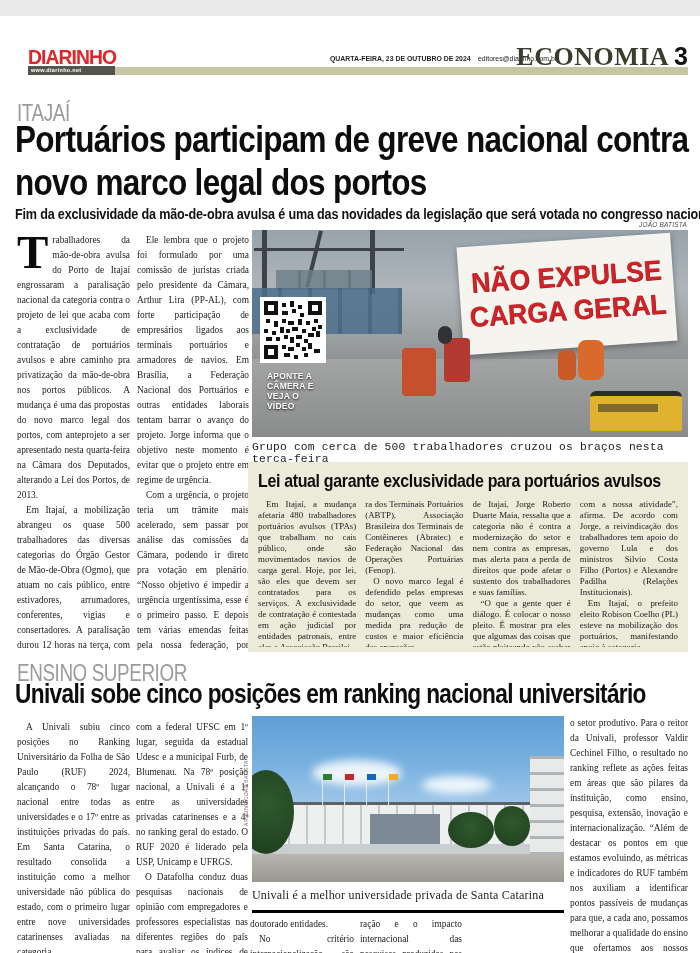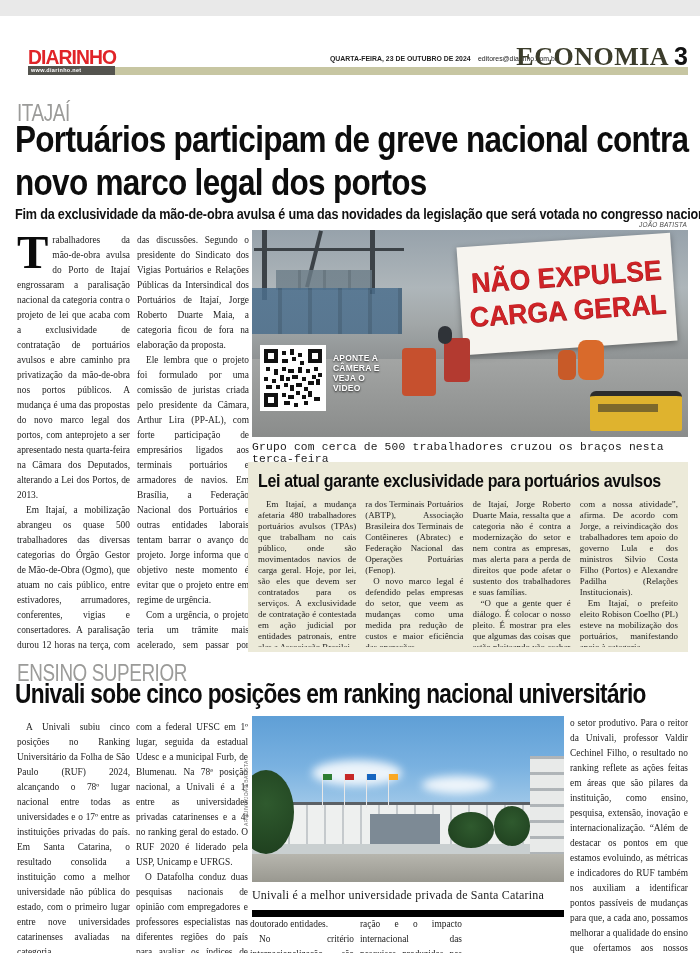--- a/index.html
+++ b/index.html
@@ -111,21 +111,21 @@
   .banner span {
     font-family:"Liberation Sans",sans-serif; font-weight:bold; font-size:28px;
     color:#cf2327; letter-spacing:0px; transform:scaleX(0.95); line-height:34px;
     text-shadow:0.5px 0.5px 0 #8e1a1d;
   }
   .bike { position:absolute; border-radius:4px; }
   .worker { position:absolute; border-radius:50%; }
   .yellow-cart { position:absolute; right:6px; bottom:6px; width:92px; height:40px;
     background:#dfb32e; border-radius:6px 6px 2px 2px; border-top:5px solid #2c2c2c; }
   .yellow-cart:after { content:""; position:absolute; left:8px; top:8px; width:60px; height:8px; background:#2c2c2c; opacity:0.55; }
-  .qr-panel { position:absolute; left:8px; bottom:26px; display:flex; align-items:flex-start; }
+  .qr-panel { position:absolute; left:8px; bottom:26px; display:flex; align-items:flex-start;flex-direction:column; }
   .qr-box { width:66px; height:66px; background:#fff; padding:4px; }
   .qr-label {
     margin-left:7px; margin-top:8px; width:56px;
     font-family:"Liberation Sans",sans-serif; font-weight:bold; font-size:8.5px; line-height:10px;
     color:#fff; text-shadow:0 1px 2px rgba(0,0,0,0.8); letter-spacing:0.2px;
   }
   .caption1 {
     position:absolute; left:252px; top:425px; width:436px;
     font-family:Liberation Mono, monospace; font-size:11.3px; color:#1d1d1d; letter-spacing:0.2px;
   }
@@ -167,21 +167,21 @@
   .rightwing { position:absolute; right:0; top:40px; width:34px; height:126px; background:#e8eae9;
     background-image:repeating-linear-gradient(180deg, rgba(90,100,110,0.4) 0 3px, transparent 3px 16px); }
   .vcredit {
     position:absolute; left:243px; top:700px; height:110px;
     font-family:"Liberation Sans",sans-serif; font-size:5px; color:#6a6a6a; letter-spacing:0.3px;
     writing-mode:vertical-rl; transform:rotate(180deg);
   }
   .caption2 {
     position:absolute; left:252px; top:872px; width:312px;
     font-family:"Liberation Serif",serif; font-size:12px; color:#1d1d1d; letter-spacing:0.2px;
-    border-bottom:7px solid #000000; padding-bottom:7px;
+    border-bottom:3px solid #000000; padding-bottom:7px;
   }
 </style>
 </head>
 <body>
 
 <div class="page">
 
   <div class="logo">DIARINHO</div>
   <div class="logo-bar">www.diarinho.net</div>
   <div class="khaki-bar"></div>
@@ -197,21 +197,20 @@
   <h1 class="headline1">Portuários participam de greve nacional contra novo marco legal dos portos</h1>
   <div class="subhead1">Fim da exclusividade da mão-de-obra avulsa é uma das novidades da legislação que será votada no congresso nacional</div>
   <div class="credit1">JOÃO BATISTA</div>
 
   <div id="a1-col1" class="bodycol">
       <p class="dropcap noindent">Trabalhadores da mão-de-obra avulsa do Porto de Itajaí engrossaram a paralisação nacional da categoria contra o projeto de lei que acaba com a exclusividade de contratação de portuários avulsos e abre caminho pra privatização da mão-de-obra nos portos públicos. A mudança é uma das propostas do novo marco legal dos portos, com anteprojeto a ser apresentado nesta quarta-feira na Câmara dos Deputados, alterando a Lei dos Portos, de 2013.</p>
       <p>Em Itajaí, a mobilização abrangeu os quase 500 trabalhadores das diversas categorias do Órgão Gestor de Mão-de-Obra (Ogmo), que atuam no cais público, entre estivadores, arrumadores, conferentes, vigias e consertadores. A paralisação durou 12 horas na terça, com encerramento às 19h. O grupo se concentrou em frente ao porto, onde foram colocados faixas e cartazes em protesto contra as mudanças e retirada de direitos trabalhistas.</p>
       <p>Em Santa Catarina, trabalhadores portuários de São Francisco do Sul e de Imbituba também aderiram ao movimento. Eles querem que a apresentação do anteprojeto seja adiada pra 2025 e que representantes dos trabalhadores participem</p>
     </div>
   <div id="a1-col2" class="bodycol">
-      <p class="noindent">das discussões. Segundo o presidente do Sindicato dos Vigias Portuários e Relações Públicas da Intersindical dos Portuários de Itajaí, Jorge Roberto Duarte Maia, a categoria ficou de fora na elaboração da proposta.</p>
       <p>Ele lembra que o projeto foi formulado por uma comissão de juristas criada pelo presidente da Câmara, Arthur Lira (PP-AL), com forte participação de empresários ligados aos terminais portuários e armadores de navios. Em Brasília, a Federação Nacional dos Portuários e outras entidades laborais tentam barrar o avanço do projeto. Jorge informa que o objetivo neste momento é evitar que o projeto entre em regime de urgência.</p>
       <p>Com a urgência, o projeto teria um trâmite mais acelerado, sem passar por análise das comissões da Câmara, podendo ir direto pra votação em plenário. “Nosso objetivo é impedir a urgência urgentíssima, esse é o primeiro passo. E depois tem várias emendas feitas pela nossa federação, por juristas laborais, pra tentar amenizar as mudanças”, destaca o sindicalista.</p>
     </div>
 
   <div class="photo1">
     <div class="crane-pole" style="left:10px;top:0;width:5px;height:70px;"></div>
     <div class="crane-pole" style="left:60px;top:0;width:4px;height:58px;transform:rotate(14deg);"></div>
     <div class="crane-pole" style="left:118px;top:0;width:5px;height:64px;"></div>
     <div class="crane-pole" style="left:2px;top:18px;width:150px;height:3px;"></div>
     <div class="containers2"></div>

